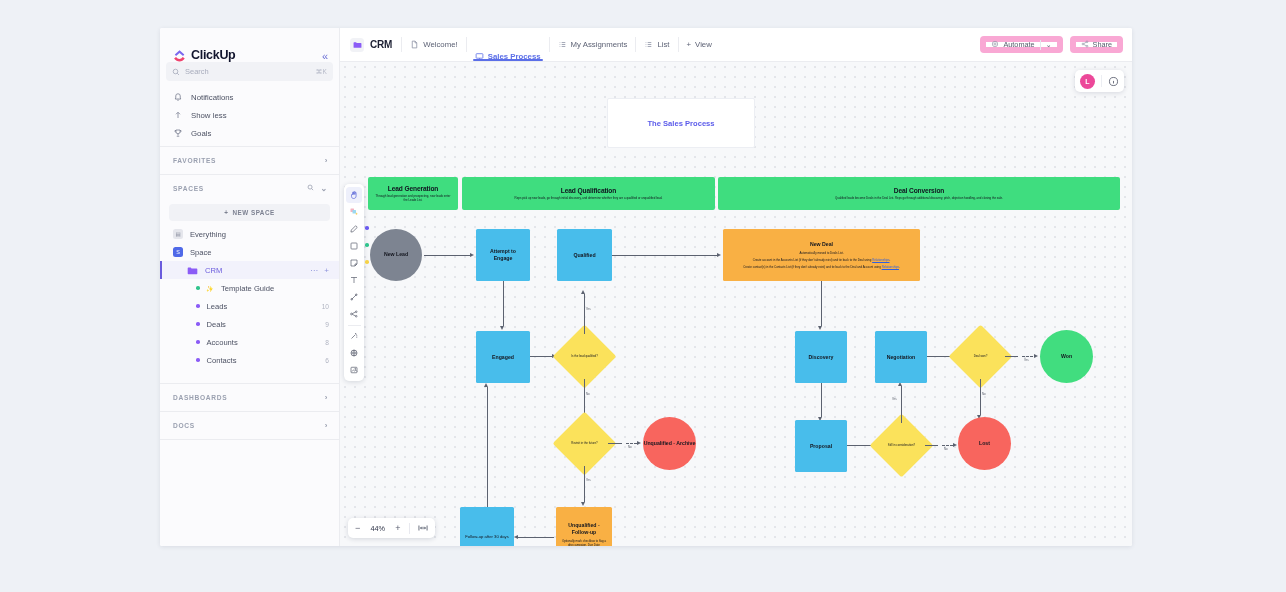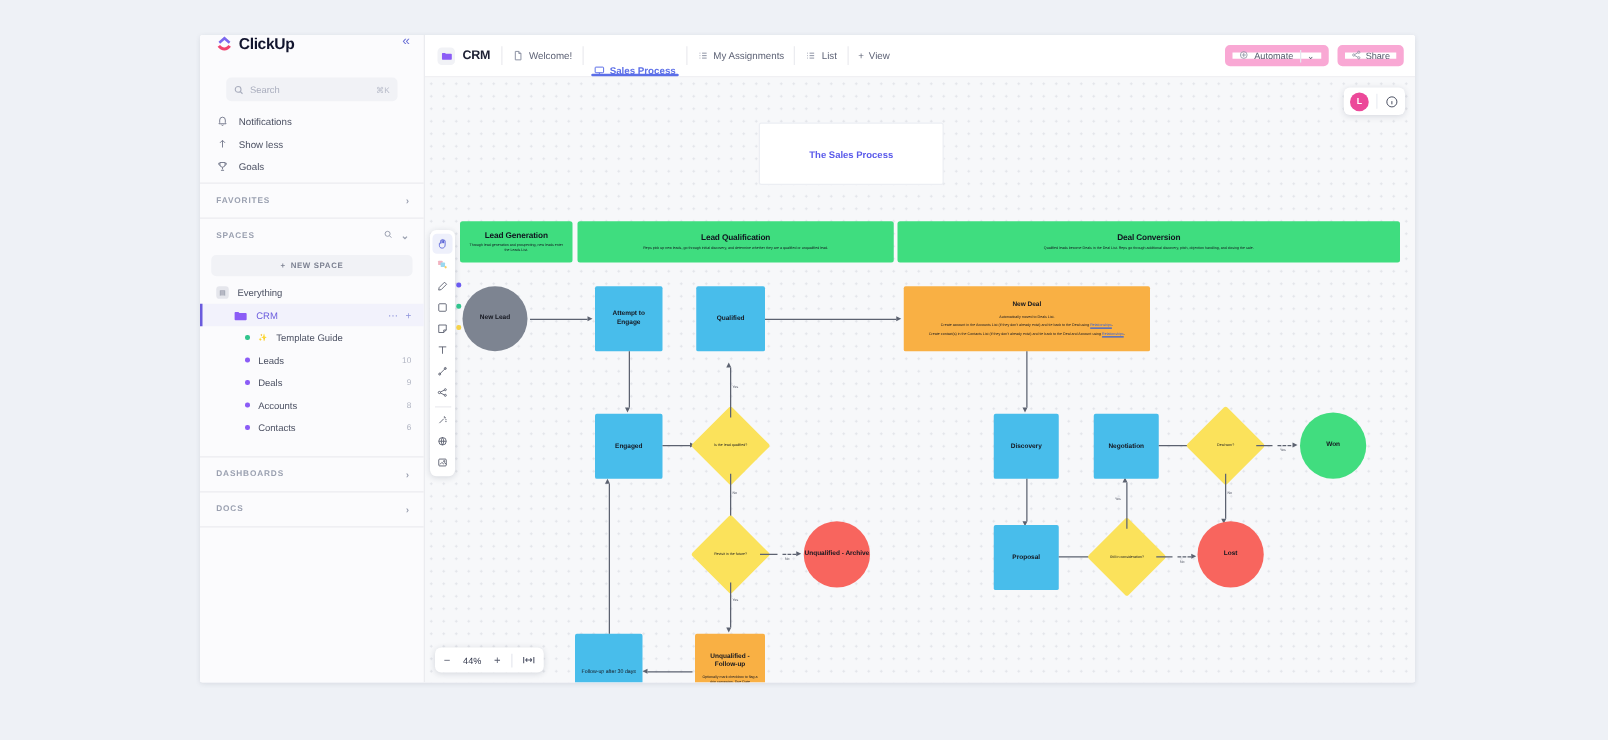--- a/index.html
+++ b/index.html
@@ -20,29 +20,29 @@
 
   
   .sidebar {
     width: 180px; height: 100%;
     background: #fbfbfd;
     border-right: 1px solid #ebecf0;
     display: flex; flex-direction: column;
     flex: 0 0 180px;
   }
   .sb-head {
-    height: 34px; display: flex; align-items: flex-start;
+    height: 34px; display: flex; align-items: flex-end;
     padding: 0 11px 0 13px; gap: 5px;
   }
   .logo-mark { width: 13px; height: 13px; position: relative; }
   .logo-mark svg { display: block; }
   .logo-text { font-size: 12.5px; font-weight: bold; color: #11142d; letter-spacing: -.3px; }
   .collapse { margin-left: auto; color: #6a6fd6; font-size: 11px; line-height: 1; }
 
-  .search-row { padding: 0 21px; }
+  .search-row { padding: 0 6px; }
   .searchbox {
     height: 19px; background: #f1f2f6; border-radius: 4px;
     display: flex; align-items: center; padding: 0 6px; gap: 5px;
   }
   .searchbox .ph { font-size: 7.5px; color: #a9adbd; }
   .searchbox .kbd { margin-left: auto; font-size: 6.5px; color: #b6bac8; letter-spacing: .2px; }
   .ico { display: inline-flex; align-items: center; justify-content: center; }
 
   .nav { padding: 7px 0 4px 0; }
   .nav-item {
@@ -319,20 +319,24 @@
     <div class="newspace">
       <span>+</span>
       <span>NEW SPACE</span>
     </div>
 
     <div class="tree-item lvl1">
       <span class="sq grey">▤</span>
       <span>Everything</span>
     </div>
 
+    <div class="tree-item lvl1">
+      <span class="sq blue">S</span>
+      <span>Space</span>
+    </div>
 
     <div class="tree-item lvl2 active">
       <span class="folder-ico">
         <svg width="11" height="9" viewBox="0 0 16 13">
             <path d="M1 3.2a1 1 0 011-1h3.4l1.2 1.3H14a1 1 0 011 1v6.3a1 1 0 01-1 1H2a1 1 0 01-1-1z" fill="#8b5cf6"></path>
           </svg>
       </span>
       <span>CRM</span>
       <span class="row-actions">
         <span>⋯</span>

